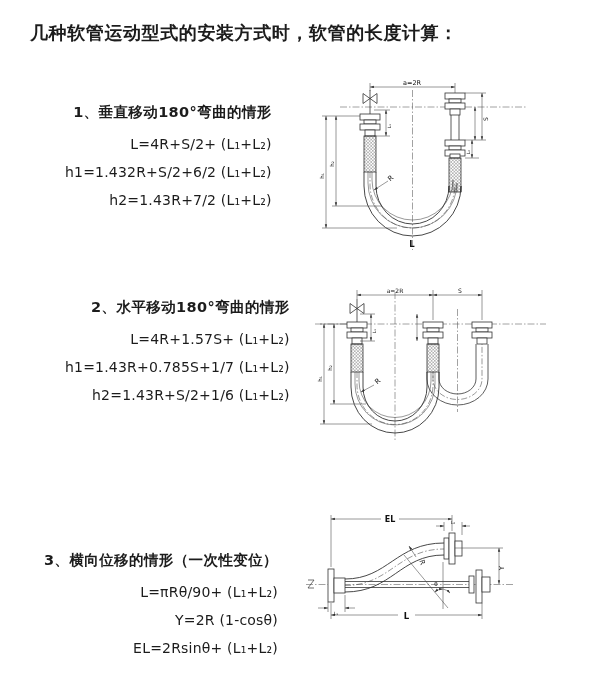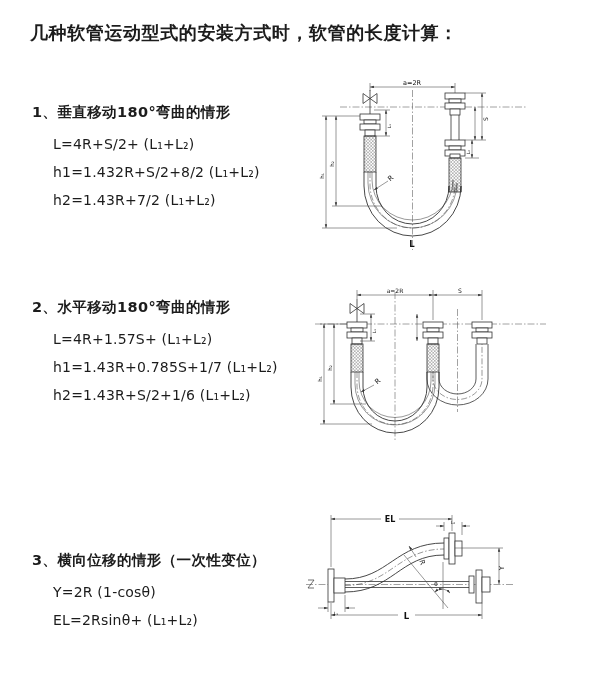--- a/index.html
+++ b/index.html
@@ -9,21 +9,21 @@
     position:relative;
     font-family:"DejaVu Sans","Liberation Sans",sans-serif;
     color:#1c1c1c;
     overflow:hidden;
   }
   .doc-title {
     position:absolute; left:30px; top:21px;
     font-size:18px; font-weight:700; letter-spacing:0.6px;
     white-space:nowrap;
   }
-  .section { position:absolute; left:32px; }
+  .section { position:absolute; left:44px;text-align:right; }
   .section-1 { top:103px; }
   .section-2 { top:298px; }
   .section-3 { top:513px;margin-top:38px; }
   .section-heading {
     font-size:14.5px; font-weight:700; letter-spacing:0.4px;
     white-space:nowrap;
   }
   .formula-list { margin:8px 0 0 21px; }
   .formula {
     font-size:14px; line-height:28px; height:28px;
@@ -40,37 +40,38 @@
 </style>
 </head>
 <body>
 
 <div class="doc-title">几种软管运动型式的安装方式时，软管的长度计算：</div>
 
 <div class="section section-1">
   <div class="section-heading">1、垂直移动180°弯曲的情形</div>
   <div class="formula-list">
     <div class="formula">L=4R+S/2+ (L₁+L₂)</div>
-    <div class="formula">h1=1.432R+S/2+8/2 (L₁+L₂)</div>
+    <div class="formula">h1=1.432R+S/2+6/2 (L₁+L₂)</div>
     <div class="formula">h2=1.43R+7/2 (L₁+L₂)</div>
   </div>
 </div>
 
 <div class="section section-2">
   <div class="section-heading">2、水平移动180°弯曲的情形</div>
   <div class="formula-list">
     <div class="formula">L=4R+1.57S+ (L₁+L₂)</div>
     <div class="formula">h1=1.43R+0.785S+1/7 (L₁+L₂)</div>
     <div class="formula">h2=1.43R+S/2+1/6 (L₁+L₂)</div>
   </div>
 </div>
 
 <div class="section section-3">
   <div class="section-heading">3、横向位移的情形（一次性变位）</div>
   <div class="formula-list">
+    <div class="formula">L=πRθ/90+ (L₁+L₂)</div>
     <div class="formula">Y=2R (1-cosθ)</div>
     <div class="formula">EL=2Rsinθ+ (L₁+L₂)</div>
   </div>
 </div>
 
 <svg class="diagram diagram-1" width="230" height="180" viewBox="0 0 230 180">
   <defs>
     <marker id="a1e" markerWidth="8" markerHeight="5" refX="7" refY="2.2" orient="auto">
       <path d="M0,0 L7,2.2 L0,4.4 z" fill="#333"></path>
     </marker>

